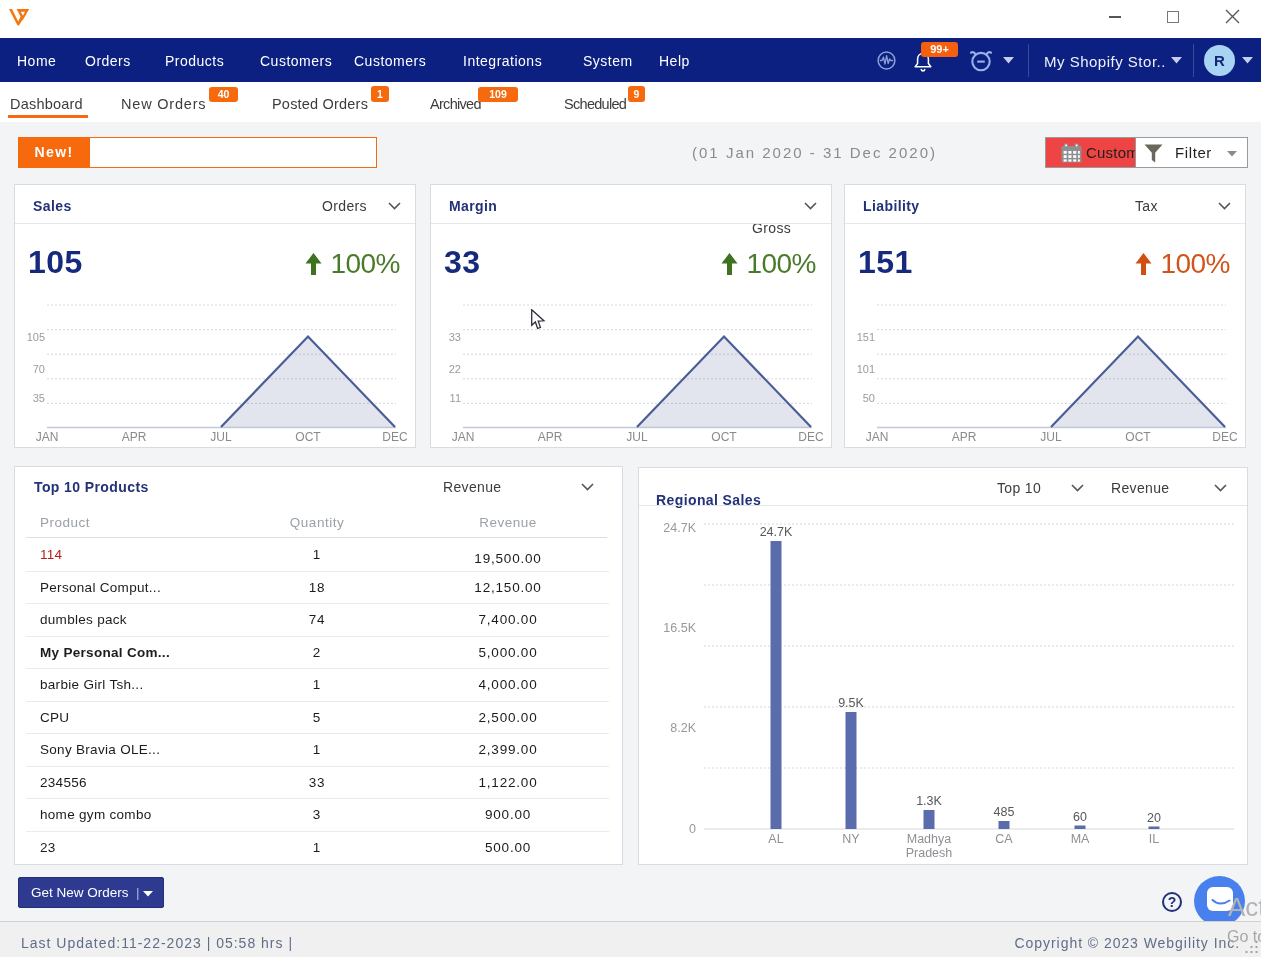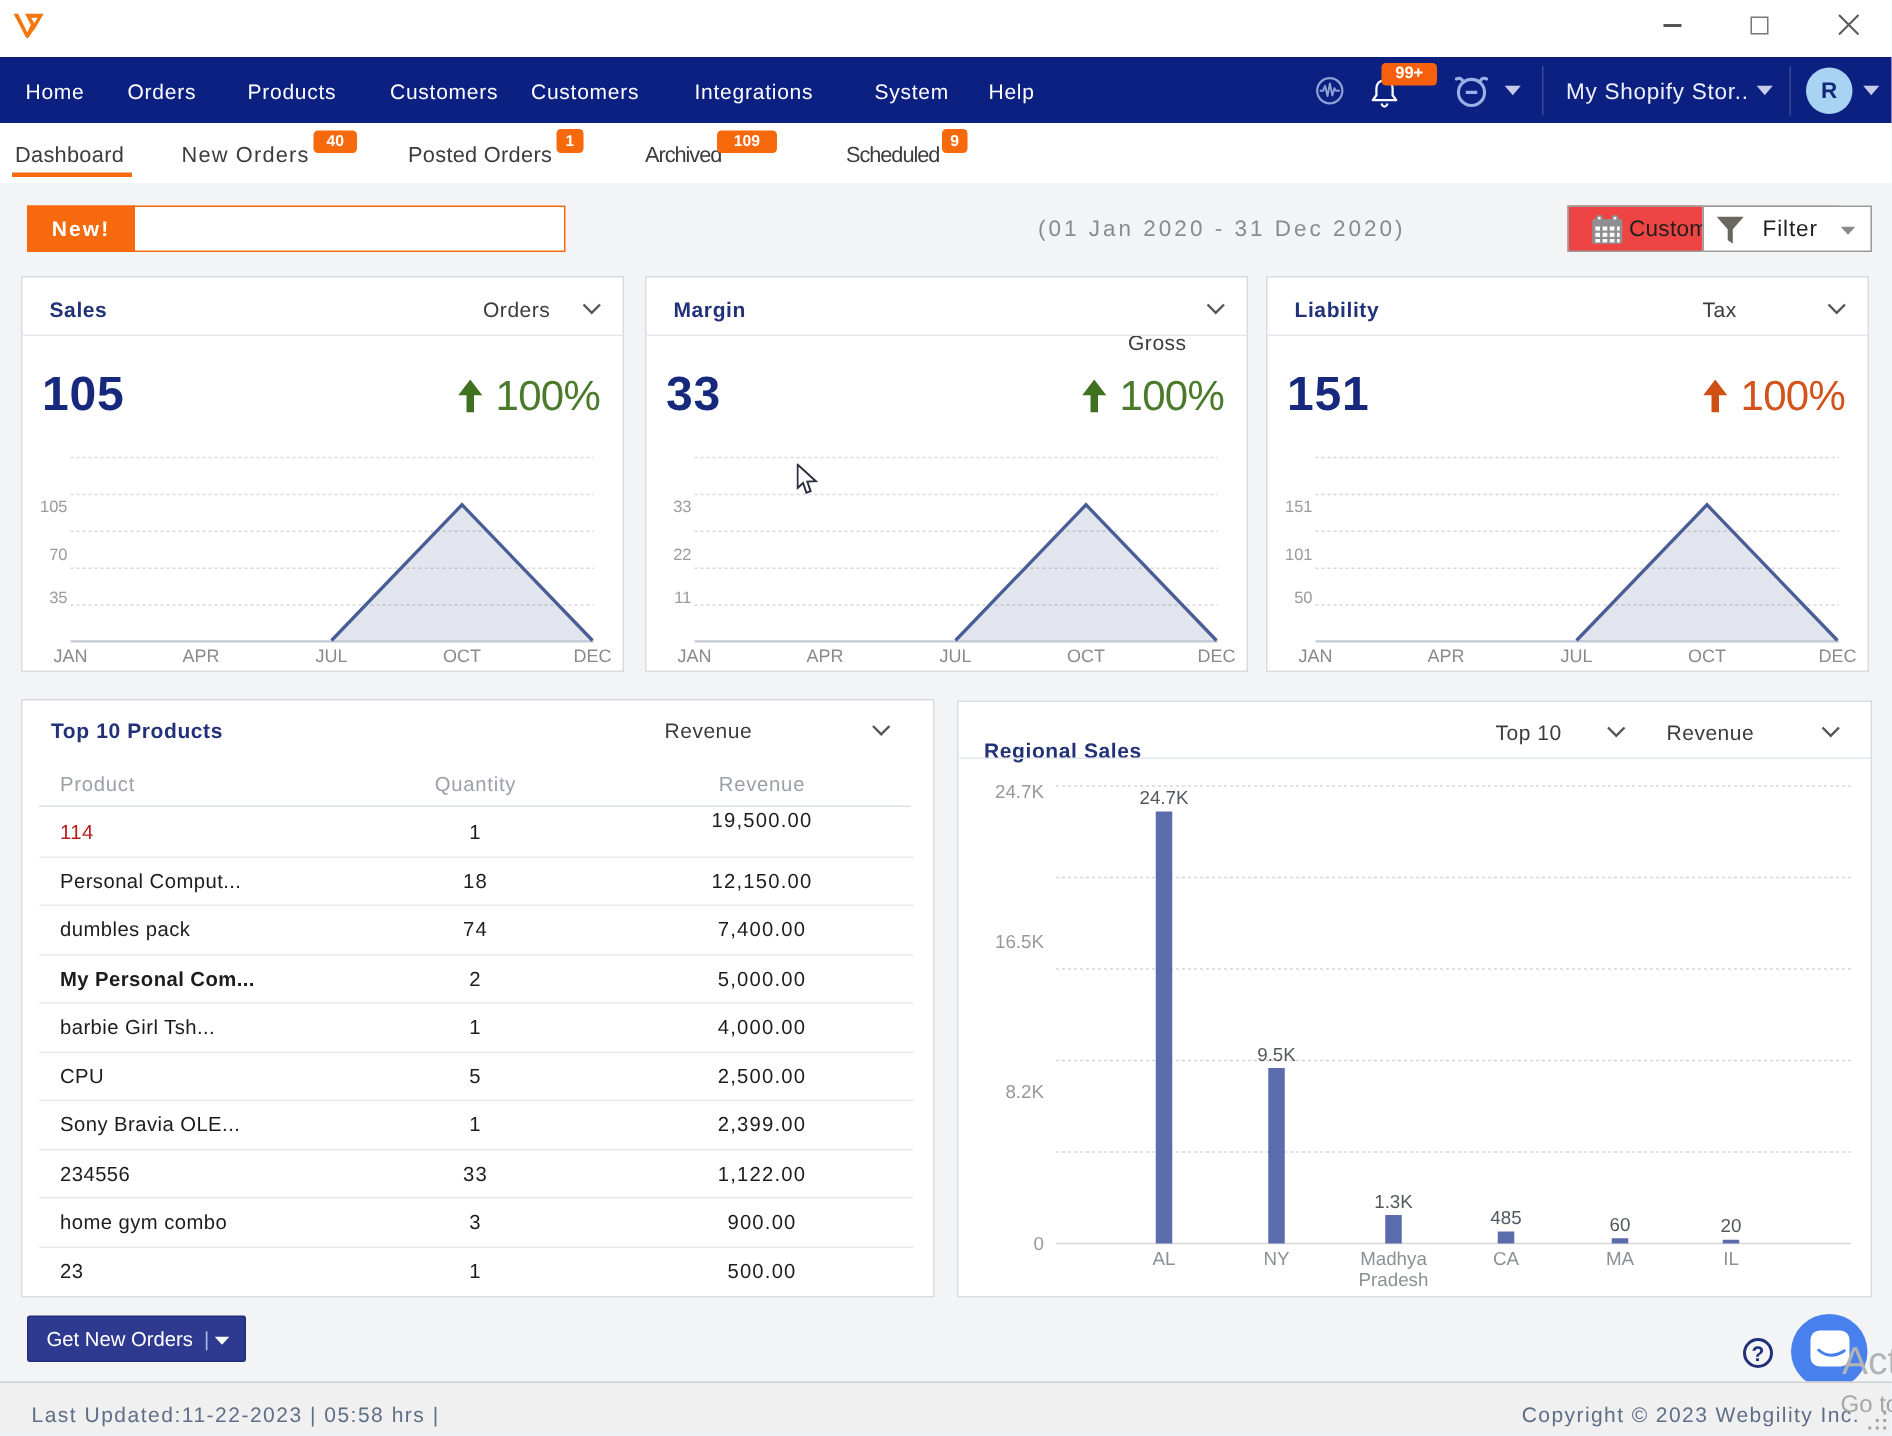--- a/index.html
+++ b/index.html
@@ -236,21 +236,21 @@
   <div class="ddtext" style="left:428px; top:12px;">Revenue</div>
   <svg class="chev" style="left:566px; top:16px;" width="13" height="8" viewBox="0 0 13 8">
       <path d="M1 1 L6.5 6.5 L12 1" fill="none" stroke="#555" stroke-width="1.6"></path>
     </svg>
   <div class="abs" style="left:25px; top:48px; font-size:13.5px; letter-spacing:0.5px; color:#9ba1a8;">Product</div>
   <div class="abs" style="left:252px; top:48px; width:100px; text-align:center; font-size:13.5px; letter-spacing:0.5px; color:#9ba1a8;">Quantity</div>
   <div class="abs" style="left:441px; top:48px; width:104px; text-align:center; font-size:13.5px; letter-spacing:0.5px; color:#9ba1a8;">Revenue</div>
   <div class="abs" style="left:11px; top:70px; width:581px; height:1px; background:#dcdfe3;"></div>
     <div class="abs" style="left:25px; top:80px; font-size:13.5px; letter-spacing:0.3px; color:#b91c1c;">114</div>
     <div class="abs" style="left:252px; top:80px; width:100px; text-align:center; font-size:13.5px; letter-spacing:0.8px; color:#1c1c1c;">1</div>
-    <div class="abs" style="left:441px; top:72px; width:104px; text-align:center; font-size:13.5px; letter-spacing:0.8px; color:#1c1c1c;">19,500.00</div>
+    <div class="abs" style="left:441px; top:84px; width:104px; text-align:center; font-size:13.5px; letter-spacing:0.8px; color:#1c1c1c;">19,500.00</div>
     <div class="abs" style="left:11px; top:103.5px; width:583px; height:1px; background:#e9ebee;"></div>
     <div class="abs" style="left:25px; top:112.5px; font-size:13.5px; letter-spacing:0.3px; color:#1c1c1c;">Personal Comput...</div>
     <div class="abs" style="left:252px; top:112.5px; width:100px; text-align:center; font-size:13.5px; letter-spacing:0.8px; color:#1c1c1c;">18</div>
     <div class="abs" style="left:441px; top:112.5px; width:104px; text-align:center; font-size:13.5px; letter-spacing:0.8px; color:#1c1c1c;">12,150.00</div>
     <div class="abs" style="left:11px; top:136px; width:583px; height:1px; background:#e9ebee;"></div>
     <div class="abs" style="left:25px; top:145px; font-size:13.5px; letter-spacing:0.3px; color:#1c1c1c;">dumbles pack</div>
     <div class="abs" style="left:252px; top:145px; width:100px; text-align:center; font-size:13.5px; letter-spacing:0.8px; color:#1c1c1c;">74</div>
     <div class="abs" style="left:441px; top:145px; width:104px; text-align:center; font-size:13.5px; letter-spacing:0.8px; color:#1c1c1c;">7,400.00</div>
     <div class="abs" style="left:11px; top:168.5px; width:583px; height:1px; background:#e9ebee;"></div>
     <div class="abs" style="left:25px; top:177.5px; font-size:13.5px; letter-spacing:0.3px; color:#1c1c1c;font-weight:bold;">My Personal Com...</div>

